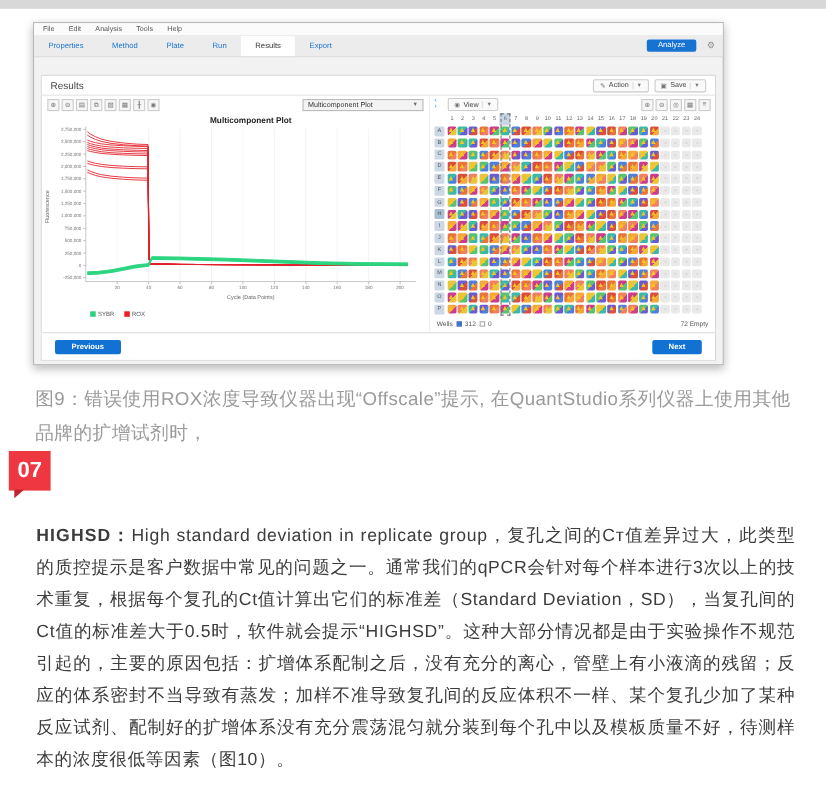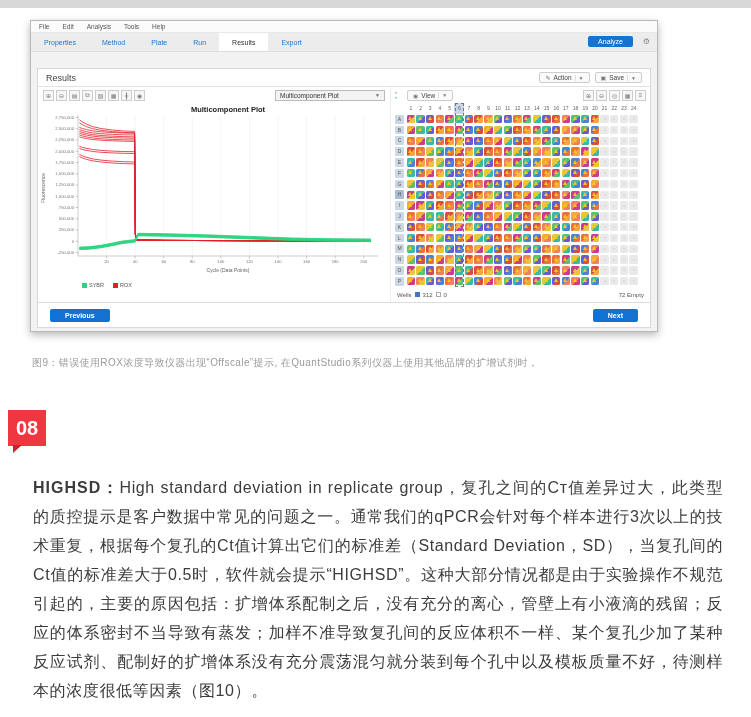--- a/index.html
+++ b/index.html
@@ -75,21 +75,21 @@
   .sqblue{width:5px;height:5px;background:#4472c4;display:inline-block;}
   .sqwhite{width:5px;height:5px;background:#fff;border:1px solid #aaa;display:inline-block;box-sizing:border-box;}
   .plate-status .spacer{flex:1;}
 
   .bottombar{height:24px;border-top:1px solid #ddd;display:flex;align-items:center;
              padding:0 12px;background:#fff;flex:none;}
   .bottombar .spacer{flex:1;}
   .btn{background:#1272d3;color:#fff;font-size:7px;font-weight:bold;padding:3px 15px;border-radius:2px;}
 
   
-  .caption{position:absolute;left:32px;top:347px;width:697px;font-size:10px;line-height:31px;
+  .caption{position:absolute;left:32px;top:347px;width:697px;font-size:17px;line-height:31px;
            color:#9a9a9a;letter-spacing:0.4px;}
   .badge{position:absolute;left:8px;top:410px;width:38px;height:36px;background:#ee3740;
          color:#fff;font-size:20px;font-weight:bold;display:flex;align-items:center;
          justify-content:center;}
   .badge::after{content:"";position:absolute;left:5px;bottom:-7px;width:0;height:0;
          border-top:8px solid #c2242c;border-right:9px solid transparent;}
   .article{position:absolute;left:33px;top:457px;width:690px;font-size:16px;line-height:29px;
            color:#3c3c3c;text-align:justify;letter-spacing:0.6px;}
   .article b{letter-spacing:1px;}
   svg text{font-family:"Liberation Sans",sans-serif;}
@@ -2110,15 +2110,15 @@
       <div class="spacer"></div>
       <div class="btn">Next</div>
     </div>
   </div>
 </div>
 
 <div class="caption">
   <div>图9：错误使用ROX浓度导致仪器出现“Offscale”提示, 在QuantStudio系列仪器上使用其他品牌的扩增试剂时，</div>
 </div>
 
-<div class="badge">08</div>
+<div class="badge">07</div>
 
 <p class="article"><b>HIGHSD：</b><span>High standard deviation in replicate group，复孔之间的Cт值差异过大，此类型的质控提示是客户数据中常见的问题之一。通常我们的qPCR会针对每个样本进行3次以上的技术重复，根据每个复孔的Ct值计算出它们的标准差（Standard Deviation，SD），当复孔间的Ct值的标准差大于0.5时，软件就会提示“HIGHSD”。这种大部分情况都是由于实验操作不规范引起的，主要的原因包括：扩增体系配制之后，没有充分的离心，管壁上有小液滴的残留；反应的体系密封不当导致有蒸发；加样不准导致复孔间的反应体积不一样、某个复孔少加了某种反应试剂、配制好的扩增体系没有充分震荡混匀就分装到每个孔中以及模板质量不好，待测样本的浓度很低等因素（图10）。</span></p>
 
 </body></html>

